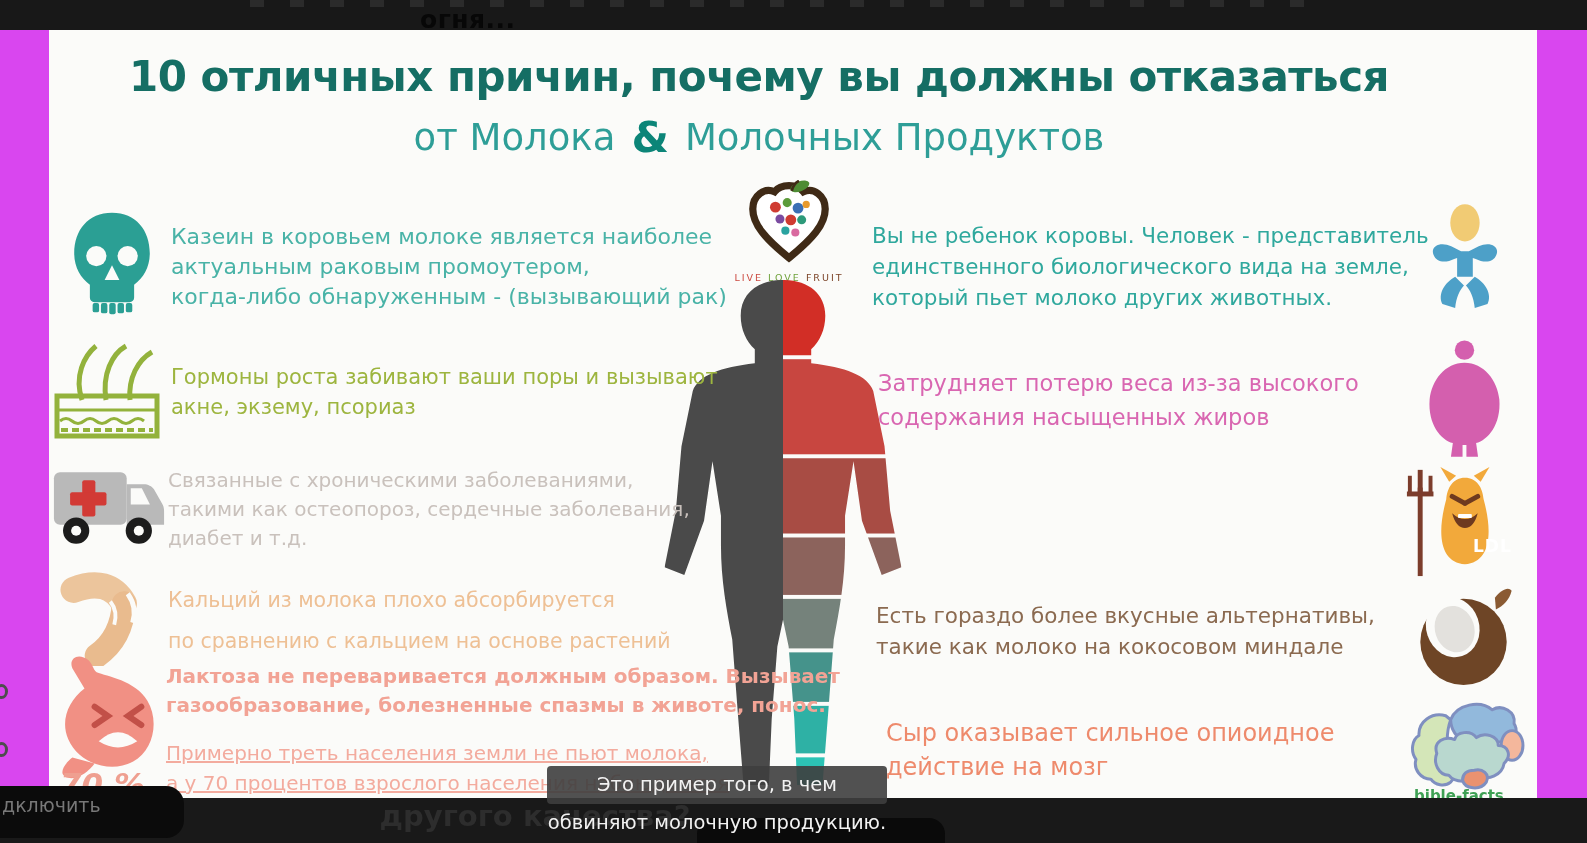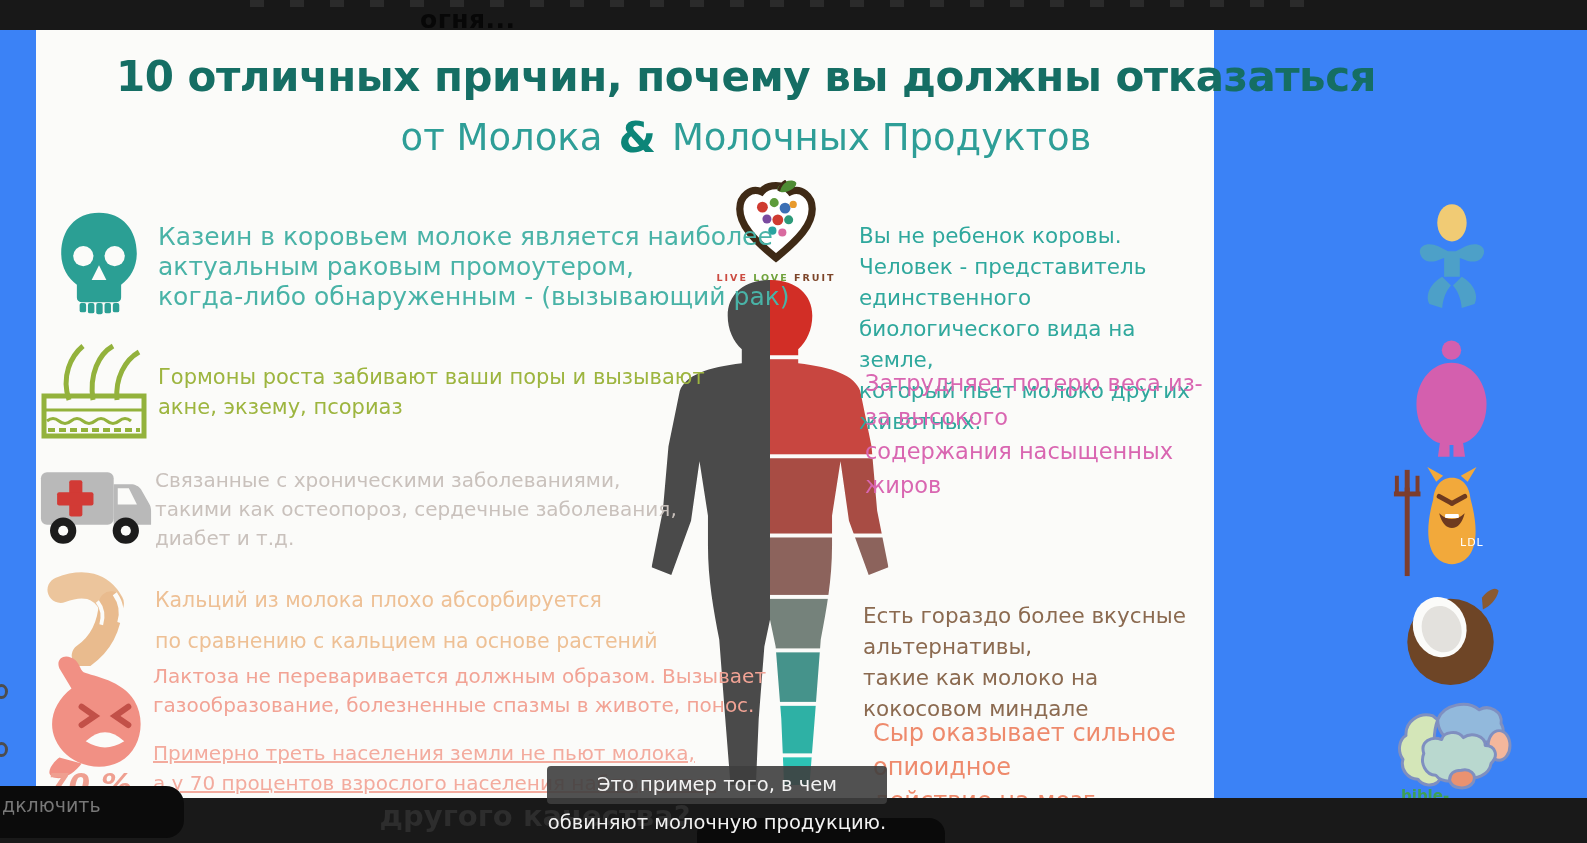--- a/index.html
+++ b/index.html
@@ -1,18 +1,18 @@
 <!DOCTYPE html>
 <html><head>
 <meta charset="utf-8">
 <style>
   * { margin:0; padding:0; box-sizing:border-box; }
   html,body { width:1587px; height:843px; overflow:hidden; background:#161616;
               font-family:"DejaVu Sans","Liberation Sans",sans-serif; }
-  #stage { position:absolute; inset:0; width:1587px; height:843px; background:#3b82f6; }
+  #stage { position:absolute; inset:0; width:1587px; height:843px; background:#d946ef; }
 
   
   .top-strip { position:absolute; left:0; top:0; width:1587px; height:30px; background:#181818; z-index:3; }
   .top-dashes { position:absolute; left:250px; top:0; width:1080px; height:7px; z-index:4;
       background:repeating-linear-gradient(90deg,#2b2b2b 0 14px,transparent 14px 40px); }
   .top-subtitle { position:absolute; left:420px; top:5px; z-index:4; font-size:25px; font-weight:bold;
       color:#070707; letter-spacing:.5px; }
   .bottom-bar { position:absolute; left:0; top:798px; width:1587px; height:45px; background:#191919; z-index:3; }
   .bottom-subtitle { position:absolute; left:360px; top:799px; width:350px; text-align:center; z-index:4;
       font-size:29px; font-weight:bold; color:#2d2d2d; }
@@ -21,58 +21,58 @@
   .cc-button span { position:absolute; left:30px; top:8px; font-size:19px; color:#787878; }
   .bottom-chip { position:absolute; left:697px; top:818px; width:248px; height:25px; background:#0a0a0a;
       border-radius:16px 16px 0 0; z-index:5; }
   .caption-box { position:absolute; left:547px; top:766px; width:340px; height:38px; z-index:6;
       background:rgba(62,62,62,.9); border-radius:4px; text-align:center; line-height:38px;
       font-size:19.5px; color:#f2f2f2; }
   .edge-frag { position:absolute; width:13px; height:15px; border:3px solid #4d4d4d; border-radius:50%;
       z-index:2; }
 
   
-  .card { position:absolute; left:36px; top:30px; width:1178px; height:768px; background:#fbfbf9; z-index:1; }
+  .card { position:absolute; left:49px; top:30px; width:1488px; height:768px; background:#fbfbf9; z-index:1; }
   .title1 { position:absolute; left:0; top:22px; width:1420px; text-align:center;
       font-size:42px; font-weight:800; color:#156e64; letter-spacing:-.5px; }
   .title2 { position:absolute; left:0; top:82px; width:1420px; text-align:center;
       font-size:37px; color:#2e9e97; }
   .title2 .amp { font-size:43px; font-weight:bold; color:#0c8578; padding:0 16px; vertical-align:-2px; }
 
   .txt { position:absolute; white-space:pre-line; }
-  .l1 { left:122px; top:192px; font-size:25px; line-height:30px; color:#49b3a7; }
+  .l1 { left:122px; top:192px; font-size:22px; line-height:30px; color:#49b3a7; }
   .l2 { left:122px; top:332px; font-size:21px; line-height:30px; color:#9db53f; }
   .l3 { left:119px; top:436px; font-size:20px; line-height:29px; color:#c9c1bc; }
   .l4 { left:119px; top:550px; font-size:20.5px; line-height:41px; color:#eec095; }
-  .l5 { left:117px; top:632px; font-size:20px; line-height:29px; color:#f2a395; }
+  .l5 { left:117px; top:632px; font-size:20px; line-height:29px; color:#f2a395;font-weight:bold; }
   .l6 { left:117px; top:708px; font-size:20px; line-height:30px; color:#f3ab9e;text-decoration:underline; }
   .r1 { left:823px; top:190px; font-size:21.5px; line-height:31px; color:#2fa89d; }
   .r2 { left:829px; top:336px; font-size:22.5px; line-height:34px; color:#d966b1; }
   .r3 { left:829px; top:450px; font-size:21.5px; line-height:31px; color:#f0b23e; }
   .r4 { left:827px; top:570px; font-size:21.5px; line-height:31px; color:#8b6a50; }
   .r5 { left:837px; top:686px; font-size:24px; line-height:34px; color:#ee8a6c; }
   .pct { position:absolute; left:11px; top:736px; font-size:31px; font-weight:bold; color:#ef9f90;font-style:italic; }
   .watermark { position:absolute; left:1365px; top:757px; font-size:15px; font-weight:bold; color:#3fa054; }
 
   .icon { position:absolute; }
   .ic-skull { left:15px; top:180px; }
   .ic-skin { left:3px;  top:312px; }
   .ic-amb  { left:1px;  top:430px; }
   .ic-bone { left:11px; top:538px; }
   .ic-stom { left:5px;  top:620px; }
   .ic-baby { left:1365px; top:172px; }
   .ic-fat  { left:1369px; top:308px; }
   .ic-dev  { left:1353px; top:432px; position:absolute; }
   .ic-coco { left:1363px; top:552px; }
   .ic-brain{ left:1357px; top:662px; }
-  .ldl-badge { position:absolute; left:1424px; top:506px; font-size:11px; font-weight:normal; color:#fff;
+  .ldl-badge { position:absolute; left:1424px; top:506px; font-size:17px; font-weight:bold; color:#fff;
       letter-spacing:1px; z-index:2; }
 
   .logo { position:absolute; left:660px; top:150px; width:160px; text-align:center; }
-  .logo-brand { margin-top:2px; font-size:9.5px; font-weight:bold; letter-spacing:2px; }
+  .logo-brand { margin-top:2px; font-size:9.5px; font-weight:normal; letter-spacing:2px; }
   .logo-brand .b1 { color:#cc4b41; } .logo-brand .b2 { color:#6fa23b; } .logo-brand .b3 { color:#7c4428; }
 
   .body-svg { position:absolute; left:593px; top:248px; }
 </style>
 </head>
 <body>
 
 <div id="stage">
 
   <div class="top-strip"></div>

